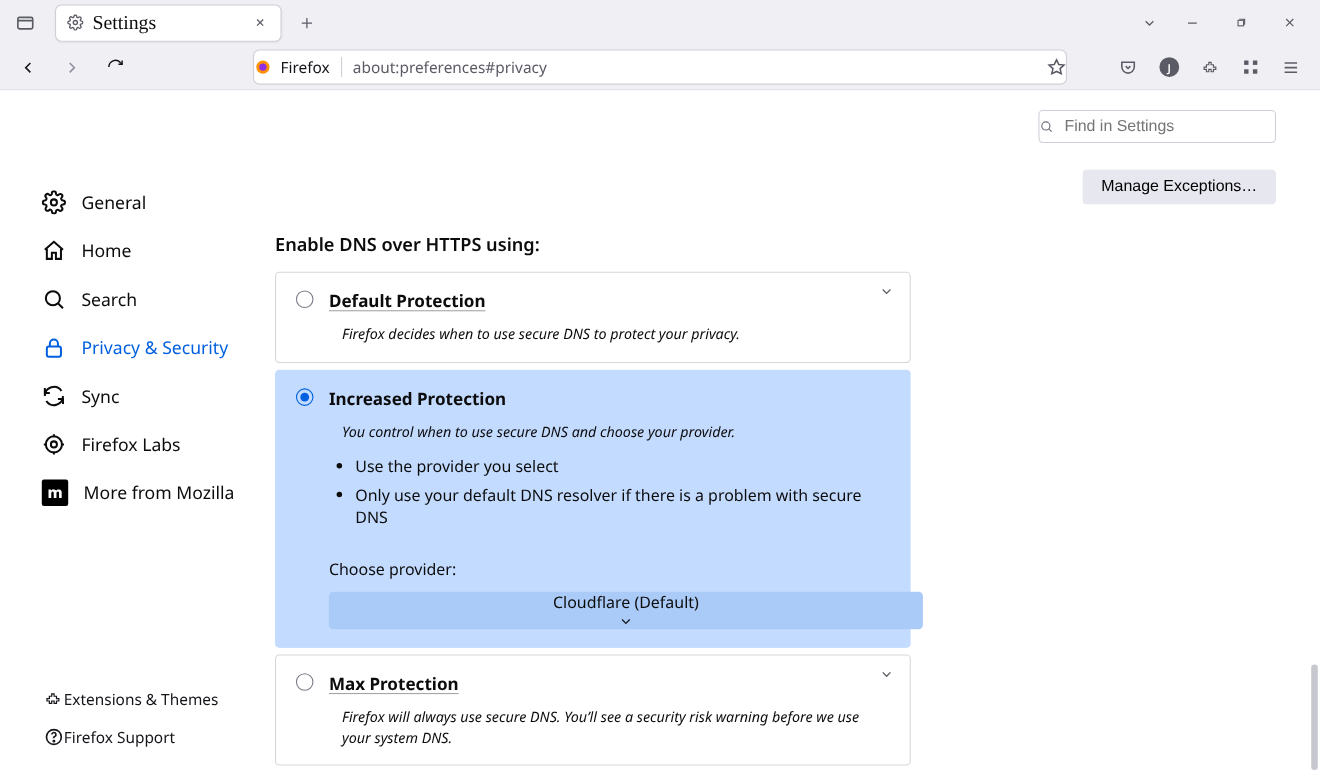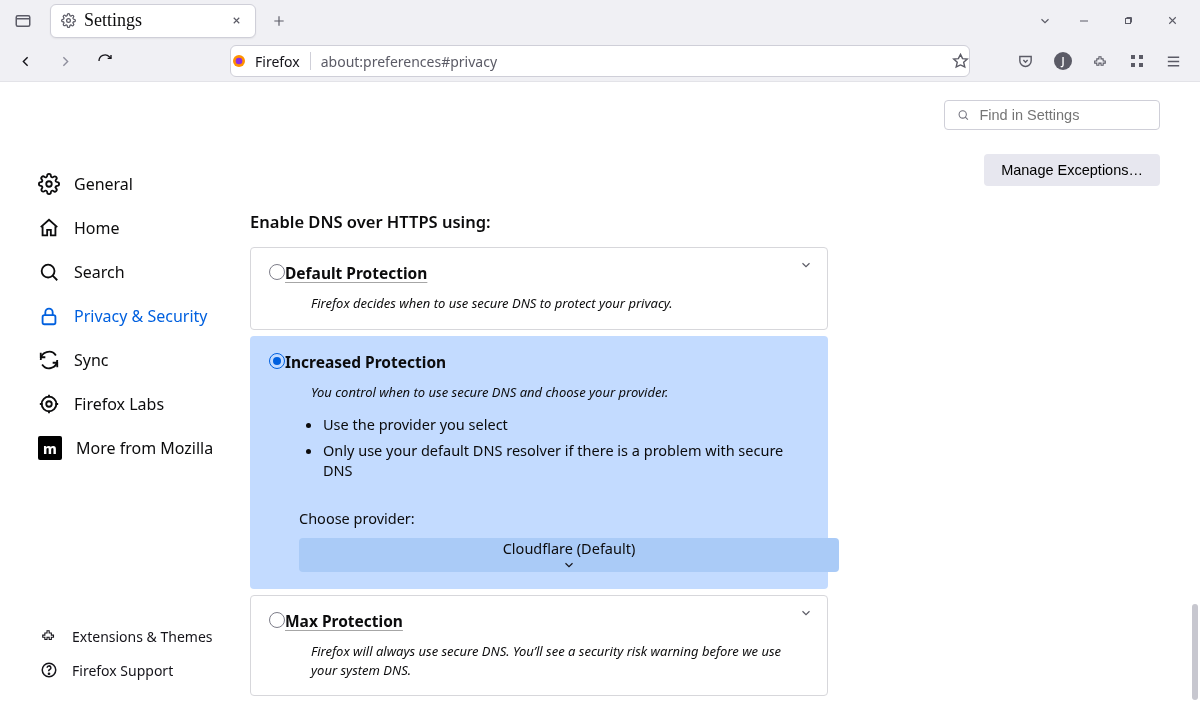--- a/index.html
+++ b/index.html
@@ -72,27 +72,27 @@
 
   .sidebar {
     width: var(--sidebar-width); padding: 80px 0 0 38px; position:relative;text-align:right;
   }
   .nav { list-style:none; margin:0; padding:0; }
   .nav li { display:flex; align-items:center; gap:14px; height:44px; font-size:16px; cursor:pointer; }
   .nav li.active { color: var(--accent); }
   .nav li.active svg { color: var(--accent); }
   .nav li svg { color: #0c0c0d; }
   .sidebar-footer { position:absolute; bottom:18px; left:40px; }
-  .sidebar-footer .fitem { display:flex; align-items:center; gap:14px; height:34px; font-size:14px; color:#15141a; }
+  .sidebar-footer .fitem { display:flex; align-items:center; height:34px; font-size:14px; color:#15141a; }
 
   .content { flex:1; position:relative; overflow:auto; }
   .search-wrap { position:absolute; top:18px; right:40px; width:216px; }
   .search {
     width:100%; height:30px; border:1px solid var(--border); border-radius:4px;
-    display:flex; align-items:center; gap:8px; padding:0 12px; color:#6f6f7b; background:#fff;
+    display:flex; align-items:center; gap:8px; padding:0 0; color:#6f6f7b; background:#fff;
   }
   .search input {
     border:none; outline:none; width:100%; font-size:14.5px; background:transparent; color:#15141a;
   }
   .btn {
     height:32px; padding:0 16px; border:1px solid transparent; border-radius:4px;
     background: var(--gray-btn); font-size:14.5px; display:inline-flex; align-items:center; justify-content:center;
   }
   .exceptions-row { position:absolute; top:72px; right:40px; }
 
@@ -104,21 +104,21 @@
     padding: 14px 18px 16px 18px; position:relative; background:#fff; margin-bottom:6px;
   }
   .option .chev { position:absolute; top:10px; right:14px; color:#5b5b66; }
   .option .radio {
     width:16px;height:16px;border:1.8px solid #7d7d89;border-radius:50%;
     display:inline-flex;align-items:center;justify-content:center;flex:0 0 16px;margin-top:2px;
   }
   .option.selected { background: var(--selected-bg); border-color: rgba(0,0,0,0); }
   .option.selected .radio { border-color: var(--accent); }
   .option.selected .radio::after { content:""; width:8px;height:8px;border-radius:50%;background:var(--accent); }
-  .opthead { display:flex; align-items:flex-start; }
+  .opthead { display:flex; gap:14px; align-items:flex-start; }
   .opttitle { font-weight:700; font-size:15.5px; text-decoration: underline; text-decoration-color: rgba(0,0,0,.35); text-underline-offset:3px;}
   .option.selected .opttitle { text-decoration: none; }
   .optdesc { margin: 10px 0 0 42px; font-size:13px; line-height:1.45;font-style:italic; }
   .bullets { margin: 12px 0 0 36px; padding-left: 18px; }
   .bullets li { margin: 6px 0; font-size:14.5px; }
   .provider { margin: 24px 0 0 30px; }
   .provider-label { font-size:14.5px; margin-bottom:10px;margin-top:28px;}
   .select {
     height:34px;width:540px;border-radius:4px;background: var(--selected-btn);
     display:flex;align-items:center;padding:0 14px;justify-content:space-between;font-size:14.5px;flex-direction:column;

